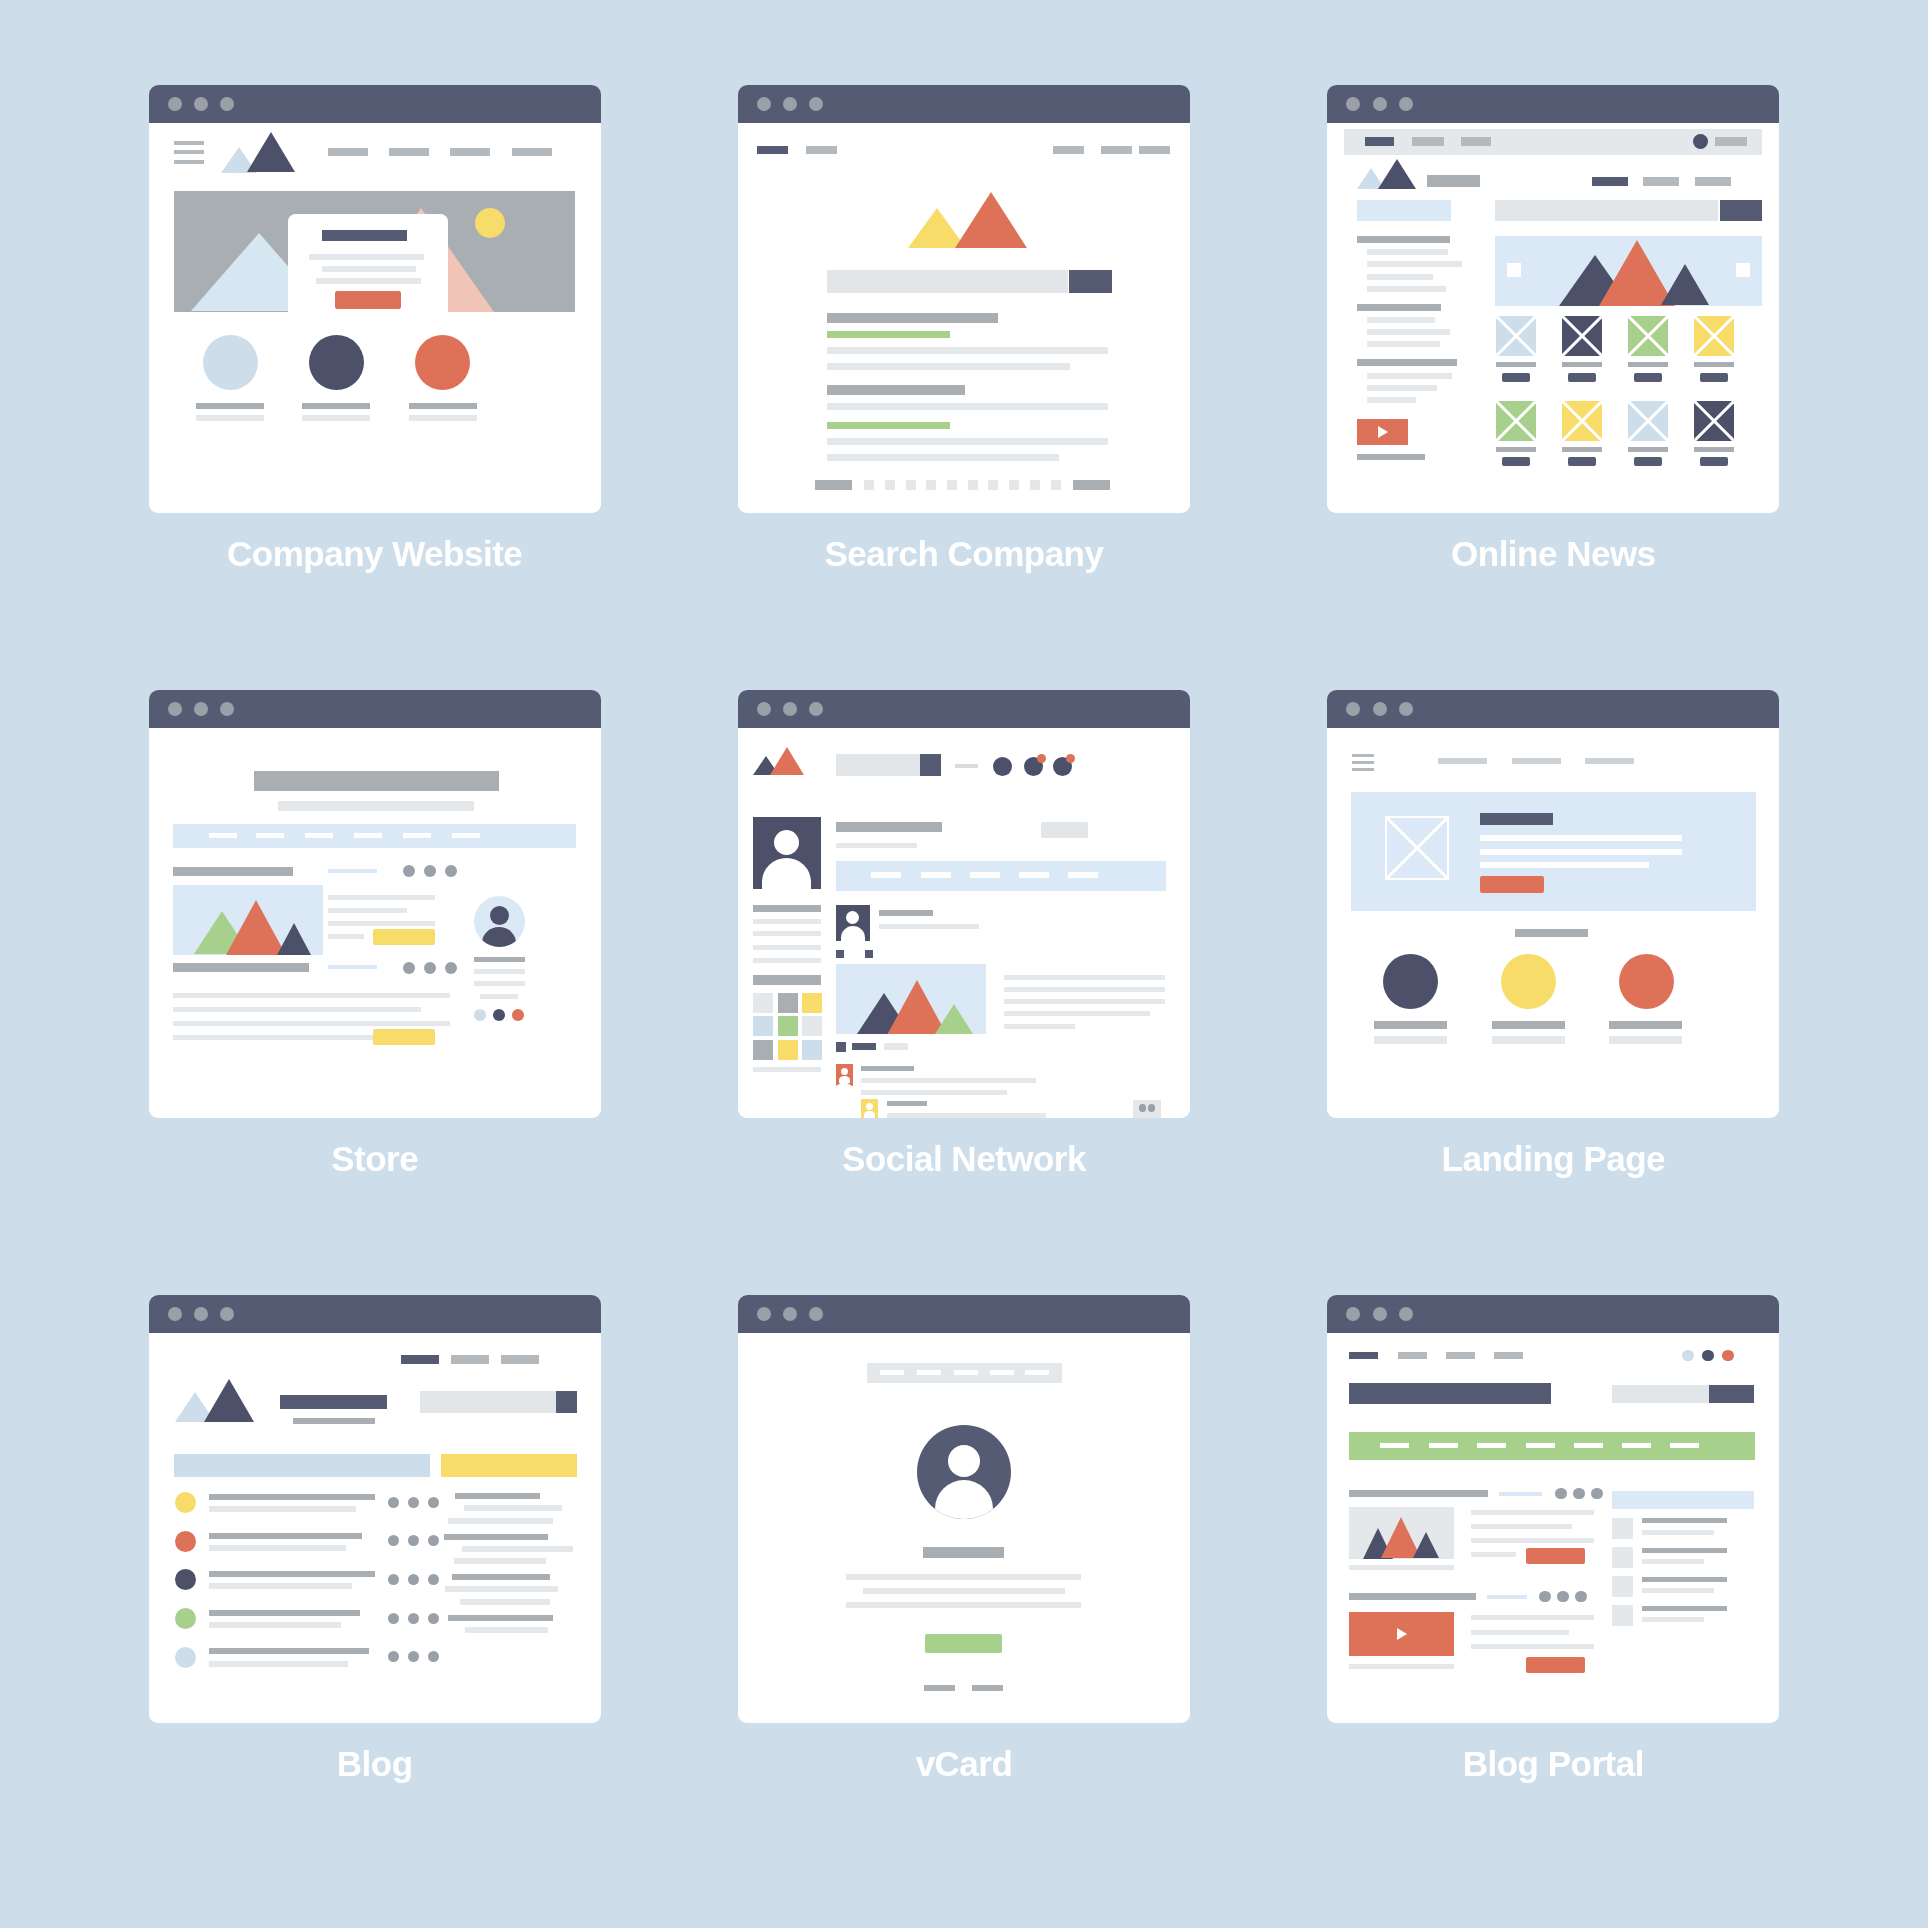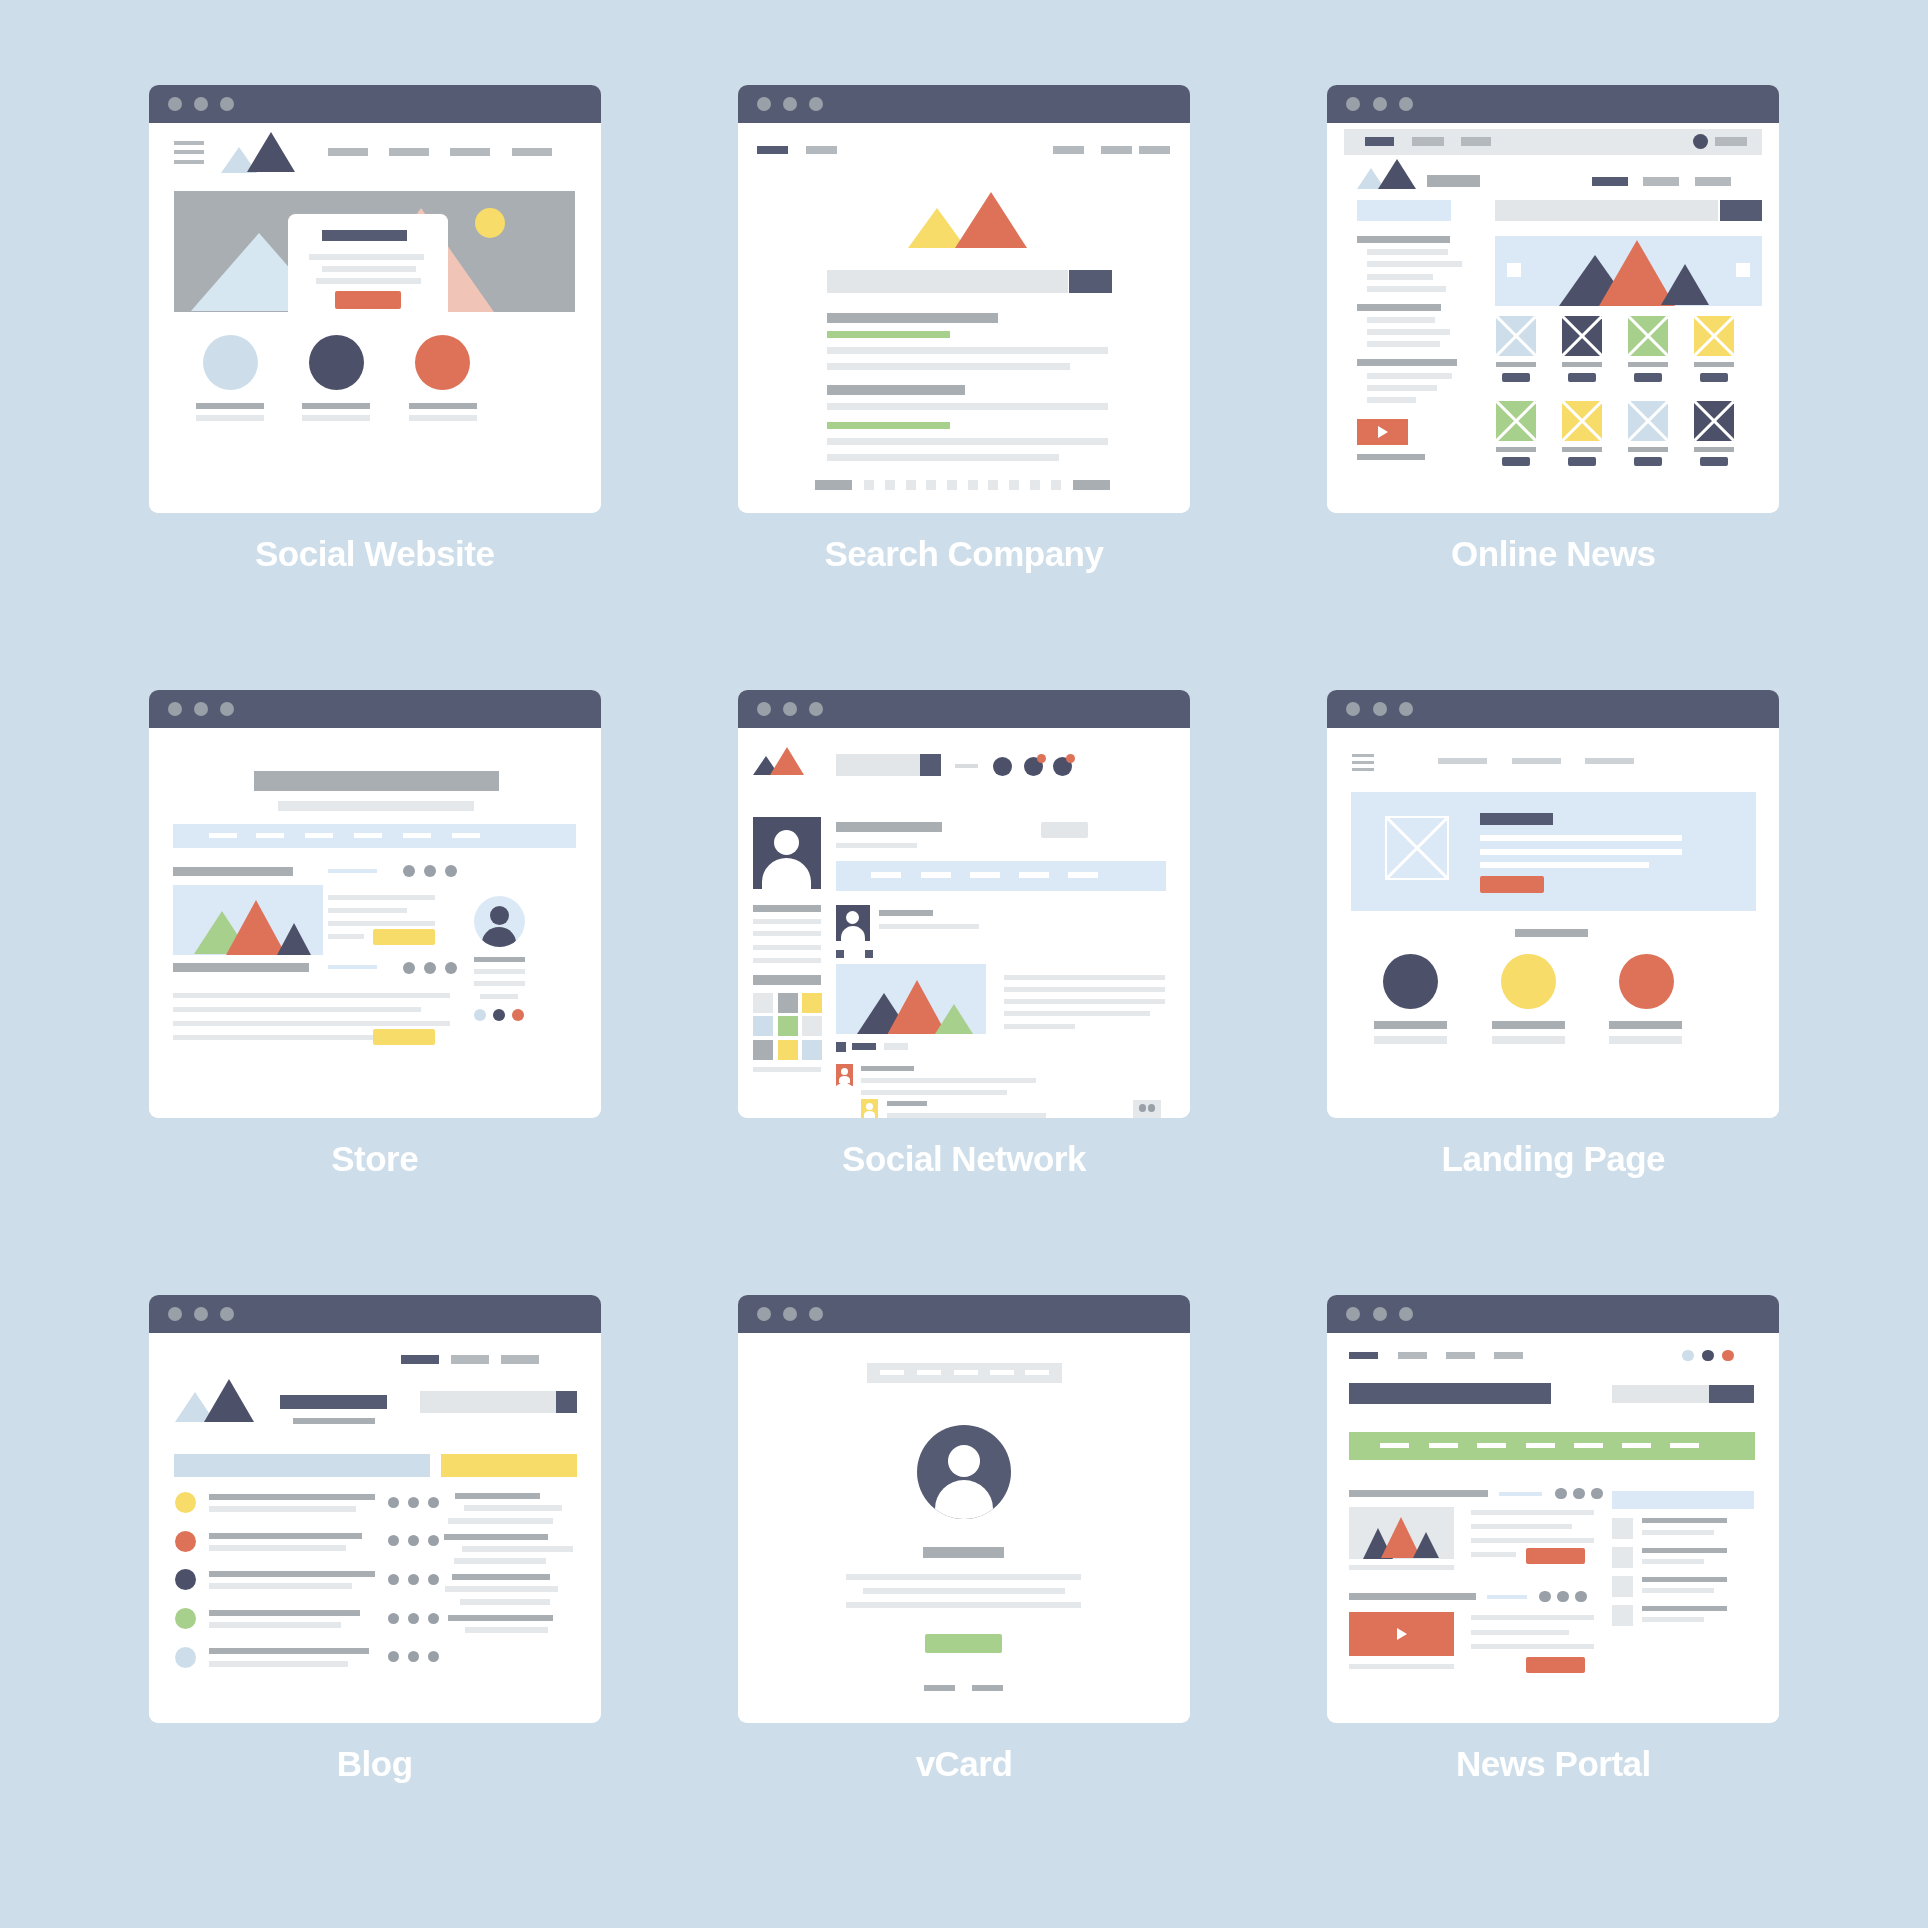--- a/index.html
+++ b/index.html
@@ -127,21 +127,21 @@
         <span class="cir" style="left:160px;top:212px;width:55px;height:55px;background:#4c5068;"></span>
         <span class="cir" style="left:266px;top:212px;width:55px;height:55px;background:#dd7259;"></span>
         <span class="bar mg" style="left:47px;top:280px;width:68px;height:5.6px;"></span>
         <span class="bar" style="left:47px;top:292px;width:68px;height:5.6px;"></span>
         <span class="bar mg" style="left:153px;top:280px;width:68px;height:5.6px;"></span>
         <span class="bar" style="left:153px;top:292px;width:68px;height:5.6px;"></span>
         <span class="bar mg" style="left:260px;top:280px;width:68px;height:5.6px;"></span>
         <span class="bar" style="left:260px;top:292px;width:68px;height:5.6px;"></span>
       </div>
     </div>
-    <div class="caption">Social Website</div>
+    <div class="caption">Company Website</div>
   </div>
 
   <div class="cell">
     <div class="browser">
       <div class="titlebar">
         <span class="dot"></span>
         <span class="dot"></span>
         <span class="dot"></span>
       </div>
       <div class="viewport">
@@ -653,17 +653,17 @@
         <span class="cir" style="left:248px;top:258px;width:11.3px;height:11.3px;background:#9aa0a8;"></span>
         <div class="play" style="left:21.7px;top:279px;width:105px;height:44px;"></div>
         <span class="bar dg" style="left:21.7px;top:279px;width:105px;height:44px;background:#4c5068;z-index:-1;"></span>
         <span class="bar" style="left:144px;top:282px;width:123px;height:5.6px;"></span>
         <span class="bar" style="left:144px;top:297px;width:98px;height:5.6px;"></span>
         <span class="bar" style="left:144px;top:311px;width:123px;height:5.6px;"></span>
         <span class="bar or" style="left:199px;top:324px;width:59px;height:16px;border-radius:1.9px;"></span>
         <span class="bar" style="left:21.7px;top:331px;width:105px;height:5.6px;"></span>
       </div>
     </div>
-    <div class="caption">News Portal</div>
+    <div class="caption">Blog Portal</div>
   </div>
 
 </div>
 
 
 </body></html>

